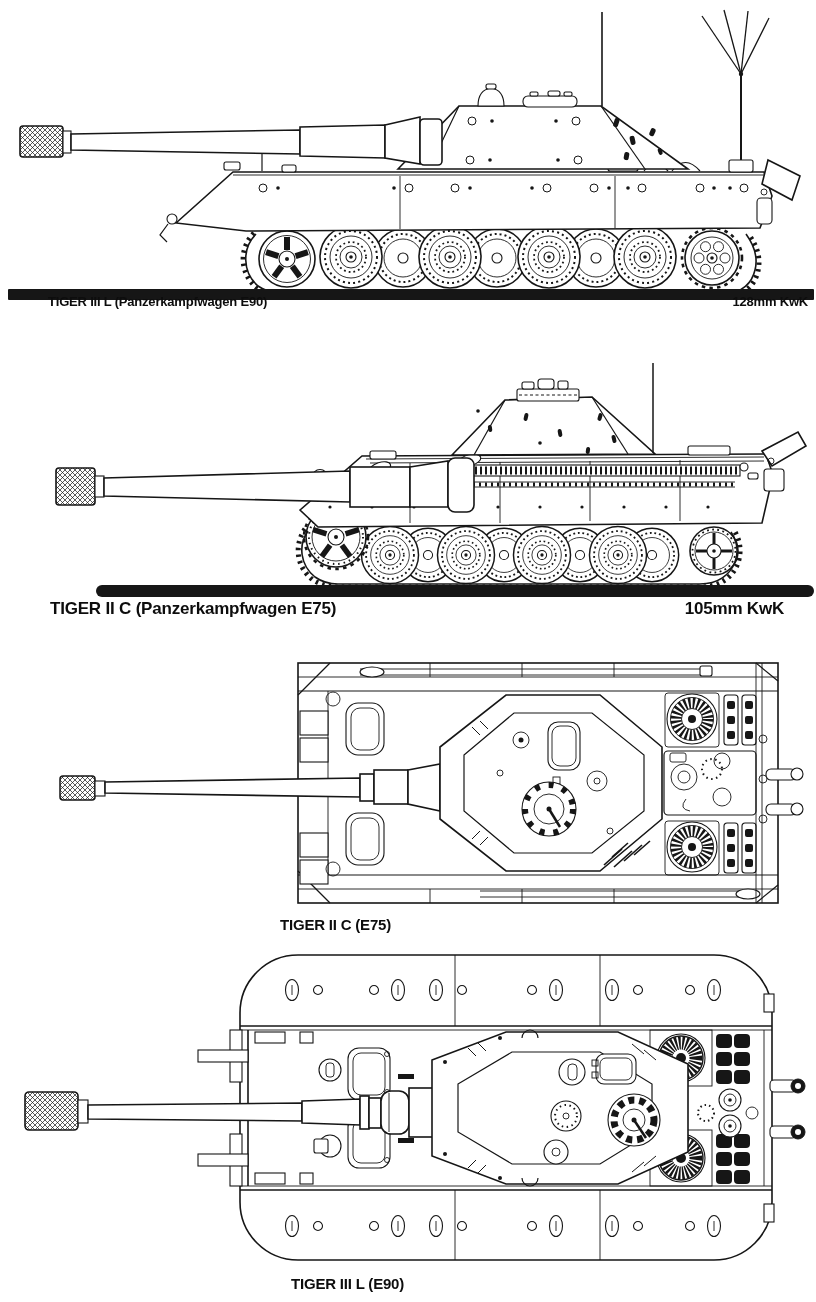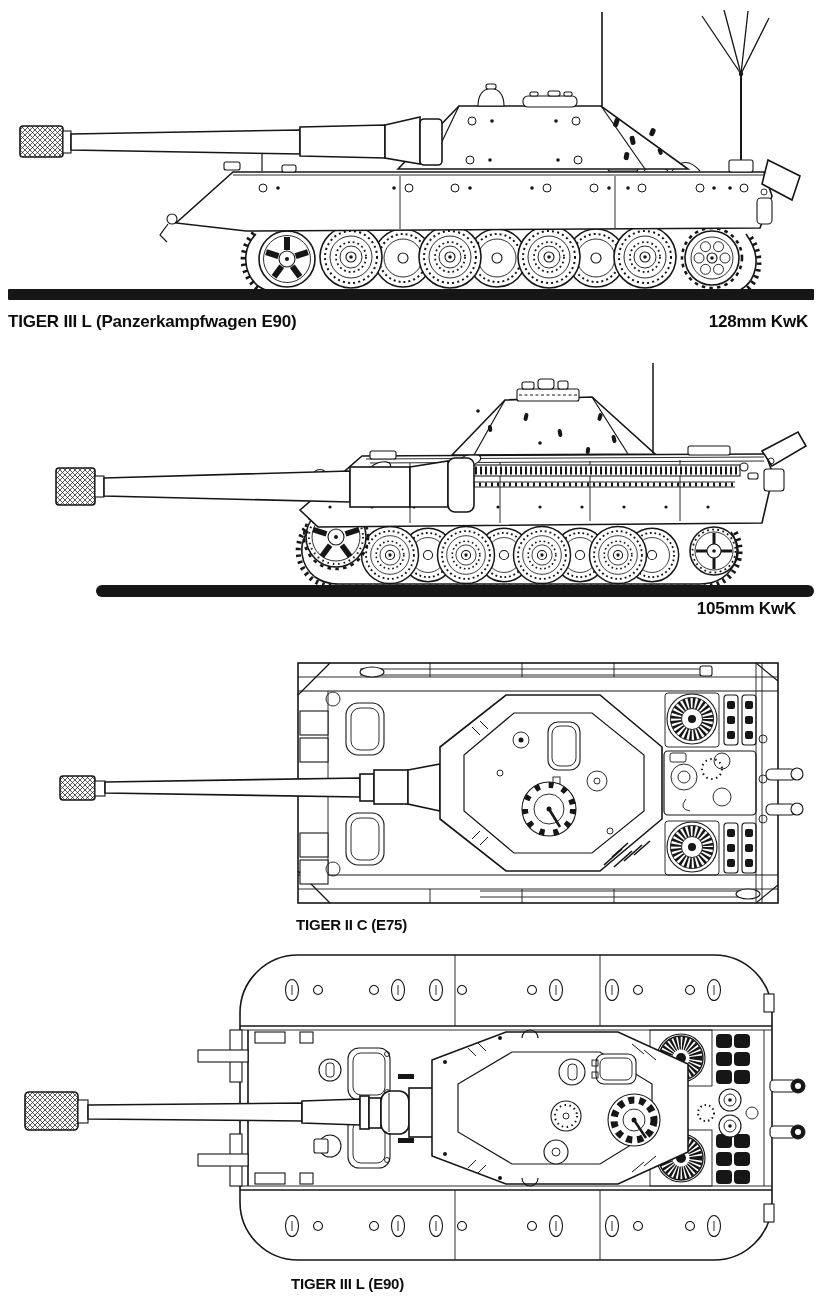--- a/index.html
+++ b/index.html
@@ -8,21 +8,21 @@
   .sheet{position:absolute;inset:0;background:#fff;}
   svg.fig{position:absolute;left:0;}
   .ln{fill:none;stroke:#161616;stroke-width:1.6;}
   .t2{fill:none;stroke:#161616;stroke-width:1.2;}
   .tn{fill:none;stroke:#161616;stroke-width:0.9;}
   .wf{fill:#fff;stroke:#161616;stroke-width:1.6;}
   .wf2{fill:#fff;stroke:#161616;stroke-width:1.1;}
   .dk{fill:#161616;stroke:none;}
   .cap{position:absolute;font-weight:bold;color:#0d0d0d;white-space:nowrap;
        letter-spacing:-0.2px;}
-  .cap1{font-size:17px;top:312px;}
+  .cap1{font-size:13px;top:294px;margin-left:40px;}
   .cap2{font-size:17px;top:599px;}
   .cap3{font-size:15px;}
 </style>
 </head>
 <body>
 
 <div class="sheet">
 
 <svg width="0" height="0" style="position:absolute" aria-hidden="true">
 <defs>
@@ -656,17 +656,18 @@
       <circle cx="634" cy="180" r="20" fill="none" stroke="#161616" stroke-width="7" stroke-dasharray="6 5"></circle>
       <circle cx="634" cy="180" r="11" class="tn"></circle>
       <line x1="634" y1="180" x2="646" y2="198" stroke="#161616" stroke-width="2.5"></line>
       <circle cx="634" cy="180" r="2.5" class="dk"></circle>
     </g>
   </g>
 </svg>
 
 <div class="cap cap1" style="left:8px">TIGER III L (Panzerkampfwagen E90)</div>
 <div class="cap cap1" style="right:8px">128mm KwK</div>
-<div class="cap cap2" style="right:20px">105mm KwK</div>
-<div class="cap cap3" style="left:296px;top:916px">TIGER II C (E75)</div>
+<div class="cap cap2" style="left:50px">TIGER II C (Panzerkampfwagen E75)</div>
+<div class="cap cap2" style="right:32px">105mm KwK</div>
+<div class="cap cap3" style="left:280px;top:916px">TIGER II C (E75)</div>
 <div class="cap cap3" style="left:291px;top:1275px">TIGER III L (E90)</div>
 
 </div>
 
 </body></html>

